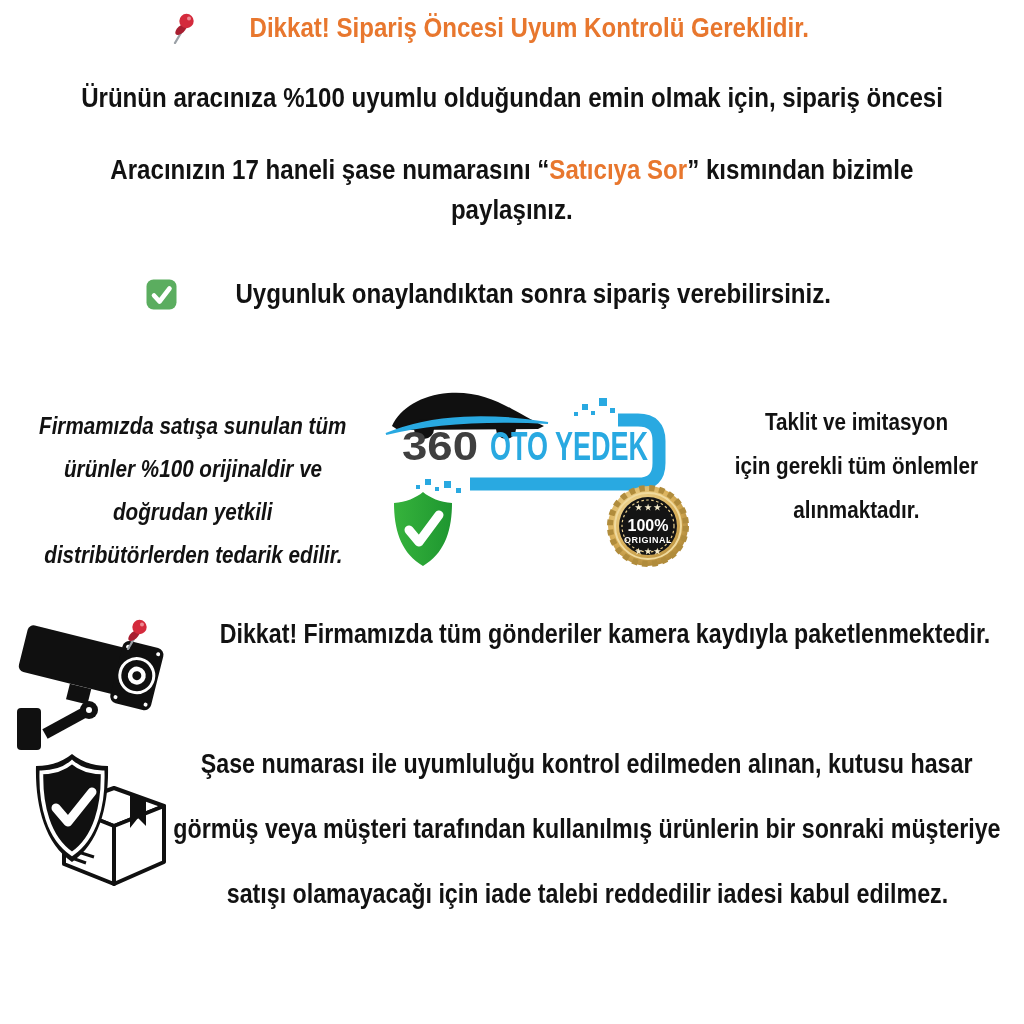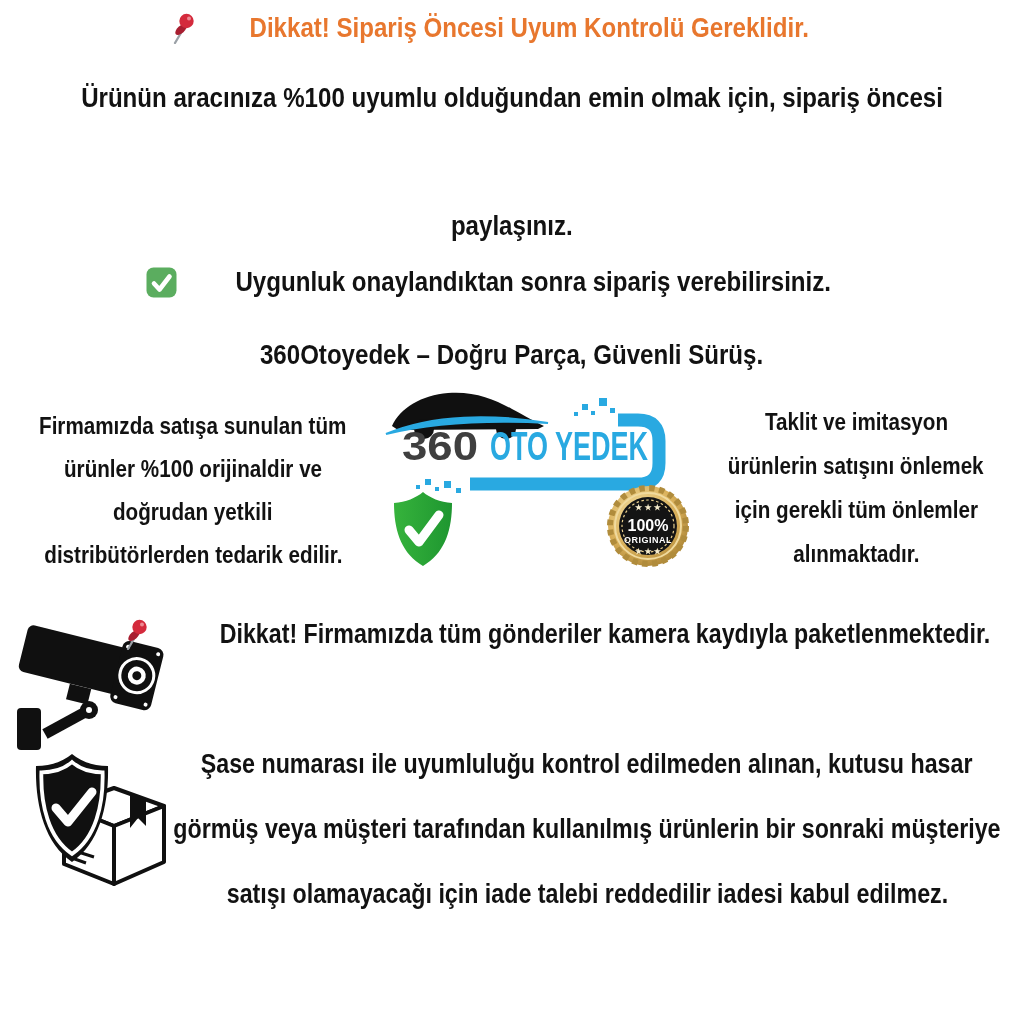--- a/index.html
+++ b/index.html
@@ -31,37 +31,37 @@
       <circle cx="17.5" cy="9" r="7.2" fill="#D42A3C"></circle>
       <circle cx="20" cy="6.5" r="2" fill="#EE8A93"></circle>
     </svg>
     <span class="cond orange">Dikkat! Sipariş Öncesi Uyum Kontrolü Gereklidir.</span>
   </div>
 
   <div class="row fs28" style="top:78px;">
     <span class="cond">Ürünün aracınıza %100 uyumlu olduğundan emin olmak için, sipariş öncesi</span>
   </div>
 
-  <div class="row fs28" style="top:206px;">
+  <div class="row fs28" style="top:150px;">
+    <span class="cond"><span>Aracınızın 17 haneli şase numarasını “</span><span class="orange">Satıcıya Sor</span><span>” kısmından bizimle</span></span>
+  </div>
+  <div class="row fs28" style="top:190px;">
     <span class="cond">paylaşınız.</span>
   </div>
 
-  <div class="row fs28" style="top:262px;">
+  <div class="row fs28" style="top:274px;">
     <svg class="icon-gap" width="33" height="33" viewBox="0 0 33 33">
       <rect x="1.5" y="1.5" width="30" height="30" rx="7" fill="#5BAD5F"></rect>
       <path d="M9,17.5 L14.5,23.5 L24.5,10.5" stroke="#fff" stroke-width="4.6" fill="none" stroke-linecap="round" stroke-linejoin="round"></path>
     </svg>
     <span class="cond">Uygunluk onaylandıktan sonra sipariş verebilirsiniz.</span>
   </div>
 
-  <div class="row fs28" style="top:335px;">
-    <span class="cond">360Otoyedek – Doğru Parça, Güvenli Sürüş.</span>
-  </div>
 
-  <div class="block" style="left:0;top:404px;width:386px;">
+  <div class="block" style="left:0;top:404px;width:386px;font-style:italic;">
     <div class="bl"><span class="cond">Firmamızda satışa sunulan tüm</span></div>
     <div class="bl"><span class="cond">ürünler %100 orijinaldir ve</span></div>
     <div class="bl"><span class="cond">doğrudan yetkili</span></div>
     <div class="bl"><span class="cond">distribütörlerden tedarik edilir.</span></div>
   </div>
 
   <svg class="abs" style="left:378px;top:386px;" width="300" height="120" viewBox="0 0 300 120">
 
     <path d="M14,40 C22,22 44,9 70,7 C96,5 116,13 134,23 C147,30 158,36 166,40 L160,43 L20,44 Z" fill="#101010"></path>
     <circle cx="46" cy="43" r="10" fill="#101010"></circle>
@@ -112,21 +112,20 @@
     <circle cx="43" cy="43" r="29" fill="#141414"></circle>
     <circle cx="43" cy="43" r="26" fill="none" stroke="#E9CF8E" stroke-width="1.2" stroke-dasharray="2.5 2.5"></circle>
     <text x="43" y="27" font-size="8" fill="#F5EBCB" text-anchor="middle">★ ★ ★</text>
     <text x="43" y="48" font-size="16" fill="#ffffff" text-anchor="middle">100%</text>
     <text x="43" y="60" font-size="9" fill="#ffffff" text-anchor="middle" letter-spacing="0.5">ORIGINAL</text>
     <text x="43" y="71" font-size="8" fill="#F5EBCB" text-anchor="middle">★ ★ ★</text>
   </svg>
 
   <div class="block rblk" style="left:688px;top:400px;width:336px;">
     <div class="bl"><span class="cond">Taklit ve imitasyon</span></div>
-    <div class="bl"><span class="cond">ürünlerin satışını önlemek</span></div>
     <div class="bl"><span class="cond">için gerekli tüm önlemler</span></div>
     <div class="bl"><span class="cond">alınmaktadır.</span></div>
   </div>
 
   <svg class="abs" style="left:5px;top:610px;" width="180" height="140" viewBox="0 0 180 140">
     <g transform="rotate(14 85 55)">
       <rect x="16" y="30" width="104" height="48" rx="6" fill="#101010"></rect>
       <rect x="112" y="22" width="42" height="64" rx="7" fill="#101010"></rect>
       <circle cx="133" cy="54" r="17" fill="none" stroke="#fff" stroke-width="3"></circle>
       <circle cx="133" cy="54" r="9" fill="#fff"></circle>

